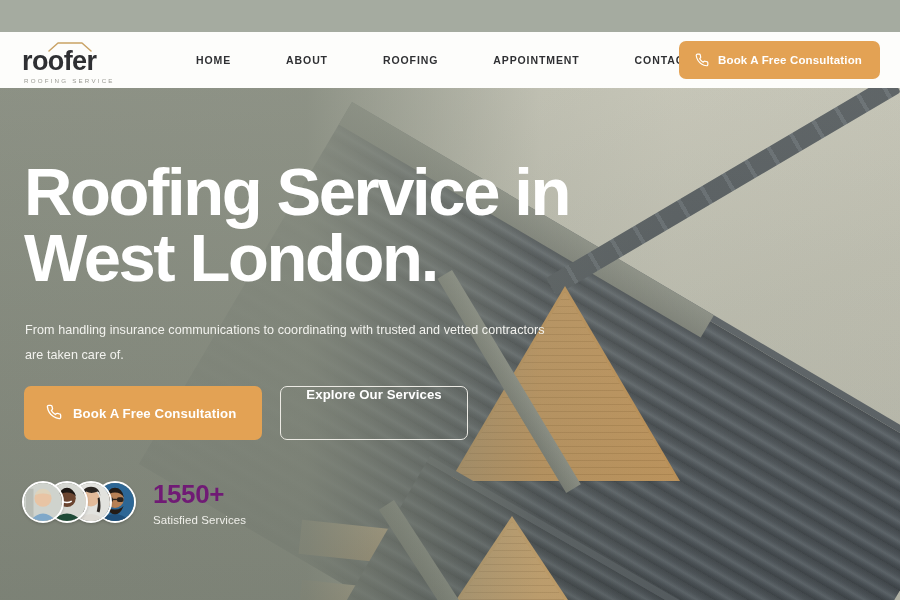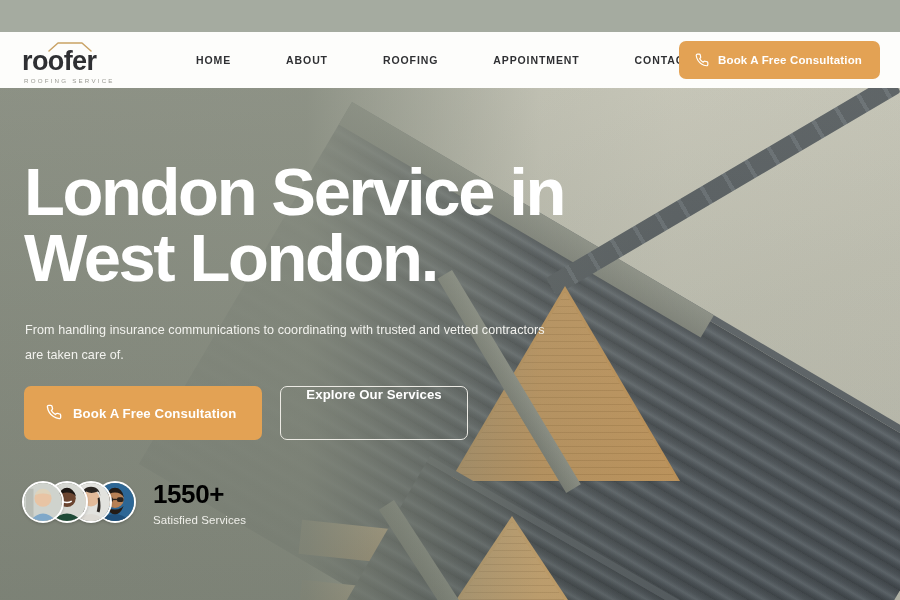--- a/index.html
+++ b/index.html
@@ -234,21 +234,21 @@
     box-shadow:0 1px 3px rgba(0,0,0,0.18);
   }
   .avatar:nth-child(1){ left:0; z-index:4; }
   .avatar:nth-child(2){ left:24px; z-index:3; }
   .avatar:nth-child(3){ left:48px; z-index:2; }
   .avatar:nth-child(4){ left:72px; z-index:1; }
   .av-svg { width:100%; height:100%; display:block; }
 
   .stats { margin-left:19px; }
   .stat-number {
-    color:#000000; font-size:26px; font-weight:bold;
+    color:#701a75; font-size:26px; font-weight:bold;
     letter-spacing:-0.4px; line-height:1.1;
   }
   .stat-label {
     color:#efefea; font-size:11.5px; margin-top:5px; letter-spacing:0.1px;
   }
 </style>
 </head>
 <body>
 
 <div class="header">
@@ -301,21 +301,21 @@
     <div class="soffit-b-lines"></div>
     <div class="barge-b1"></div>
   </div>
 
   <div class="tint"></div>
   <div class="tint2"></div>
 
   <div class="hero-content">
 
     <h1 class="headline">
-      <span>London Service in</span><br>
+      <span>Roofing Service in</span><br>
       <span>West London.</span>
     </h1>
 
     <p class="subtext">From handling insurance communications to coordinating with trusted and vetted contractors are taken care of.</p>
 
     <div class="hero-buttons">
       <button class="btn-primary">
         <span>
           <svg width="16" height="16" viewBox="0 0 24 24" fill="none" stroke="#ffffff" stroke-width="2" stroke-linecap="round" stroke-linejoin="round">
             <path d="M22 16.9v3a2 2 0 0 1-2.2 2 19.8 19.8 0 0 1-8.6-3.1 19.5 19.5 0 0 1-6-6A19.8 19.8 0 0 1 2.1 4.2 2 2 0 0 1 4.1 2h3a2 2 0 0 1 2 1.7c.1 1 .3 1.9.6 2.8a2 2 0 0 1-.5 2.1L8 9.8a16 16 0 0 0 6 6l1.2-1.2a2 2 0 0 1 2.1-.5c.9.3 1.8.5 2.8.6a2 2 0 0 1 1.9 2z"></path>

